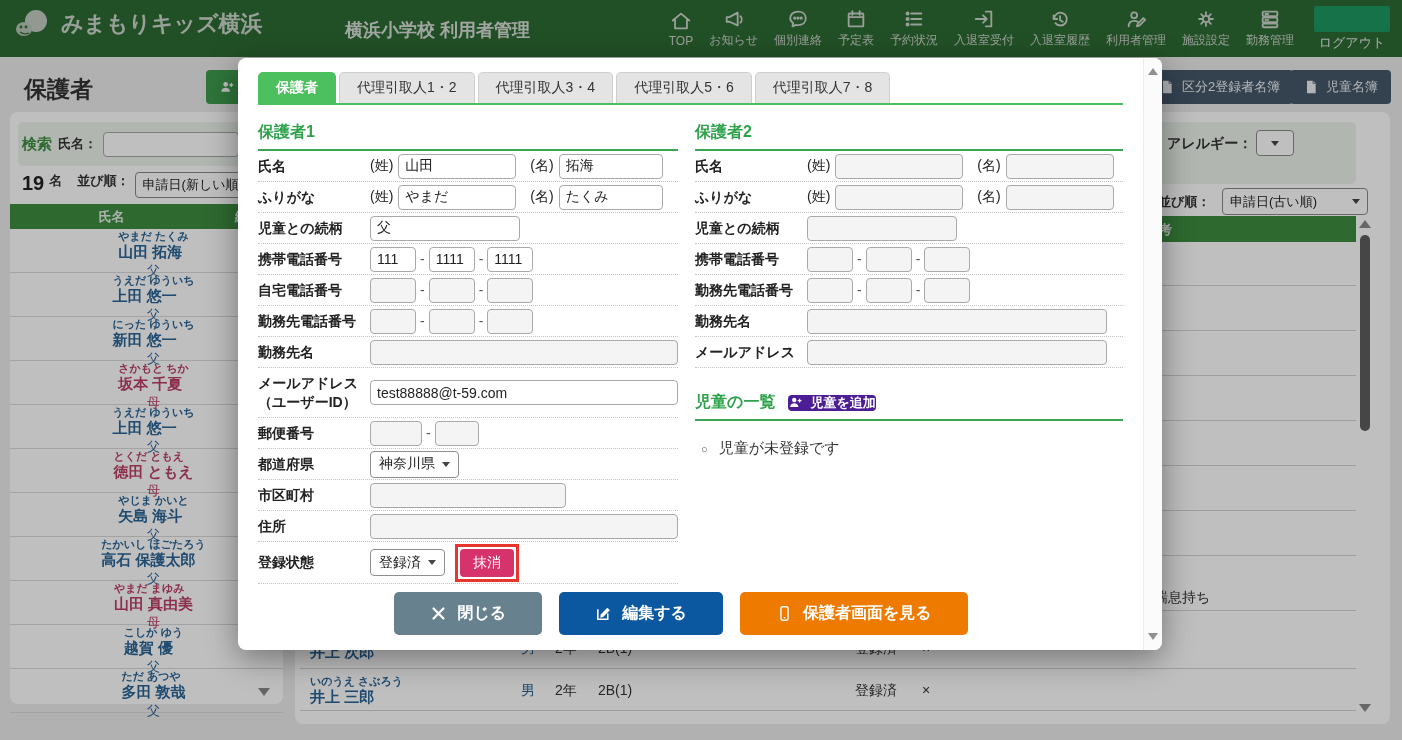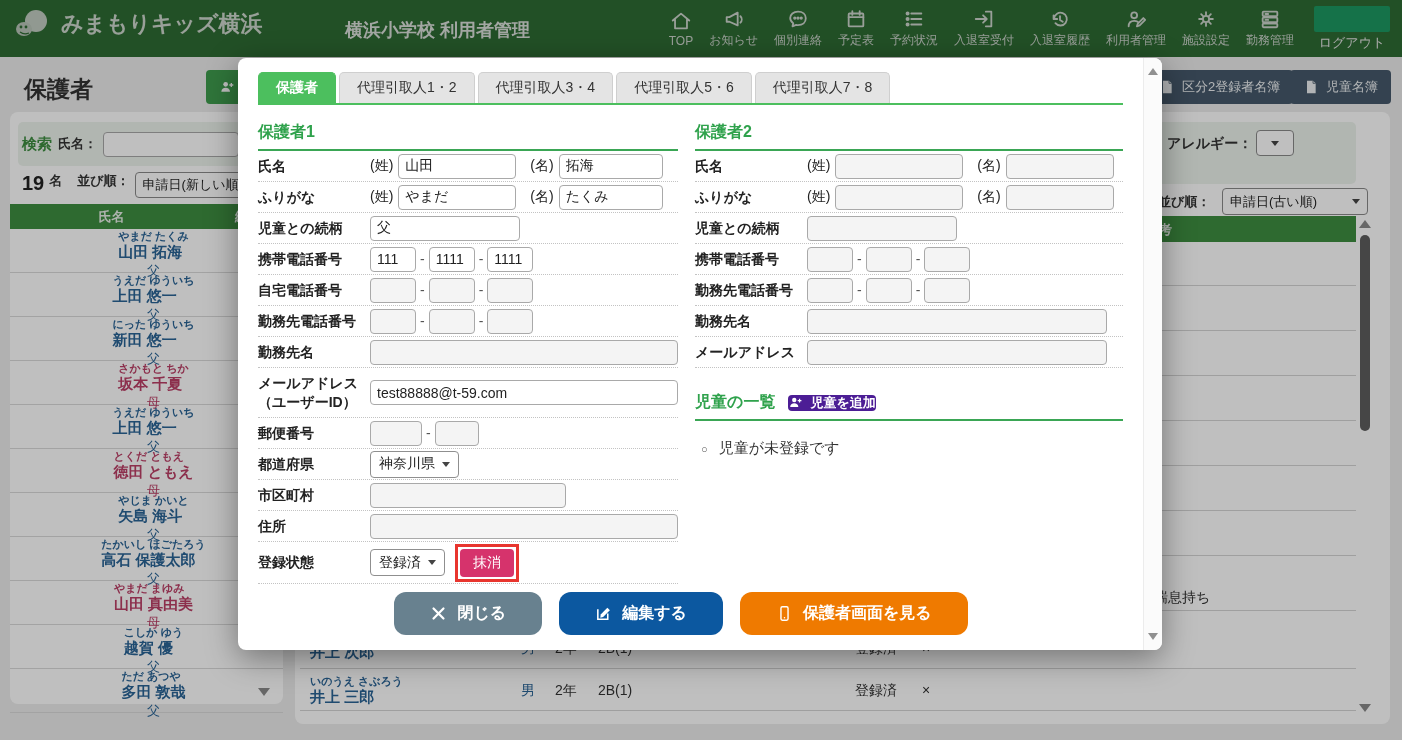--- a/index.html
+++ b/index.html
@@ -97,21 +97,21 @@
   .erase-wrap { display:inline-block; border:3px solid #e8352e; padding:2px; margin-left:10px; }
   .erase-btn { background:#d6336c; color:#fff; border:none; border-radius:4px; padding:5px 13px; font-size:14px; font-family:inherit; cursor:pointer; }
 
   .kids-head { display:flex; align-items:center; gap:13px; margin-top:24px; padding-bottom:6px; border-bottom:2px solid #3aa655; }
   .kids-title { color:#2fa24c; font-size:16px; font-weight:bold; }
   .kid-add { background:#4c1d95; border:none; color:#fff; border-radius:4px; height:16px; display:inline-flex; align-items:center; gap:7px; padding:0 0; font-size:13px; font-weight:bold; font-family:inherit; cursor:pointer; }
   .kid-empty { margin-top:18px; display:flex; align-items:center; gap:11px; font-size:15px; color:#333; padding-left:6px; }
   .kid-bullet { font-size:11px; color:#555; }
 
   .footer { position:absolute; left:0; right:19px; bottom:15px; display:flex; justify-content:center; gap:17px; }
-  .btn { height:43px; border:none; border-radius:12px; color:#fff; font-size:16px; font-weight:bold; display:inline-flex; align-items:center; gap:10px; padding:0 36px; font-family:inherit; cursor:pointer; }
+  .btn { height:43px; border:none; border-radius:5px; color:#fff; font-size:16px; font-weight:bold; display:inline-flex; align-items:center; gap:10px; padding:0 36px; font-family:inherit; cursor:pointer; }
   .btn svg { width:17px; height:17px; }
   .btn-close { background:#68818f; }
   .btn-edit { background:#0c58a0; }
   .btn-view { background:#ef7a00; }
 </style>
 </head>
 <body>
 
 <div class="stage">
 

